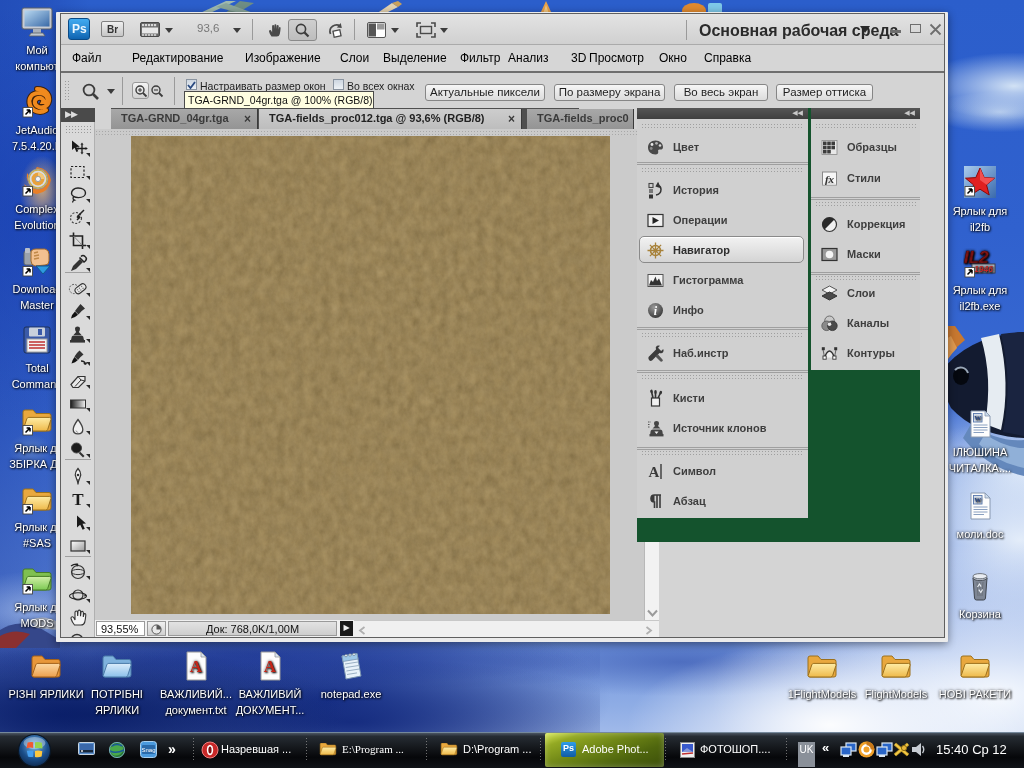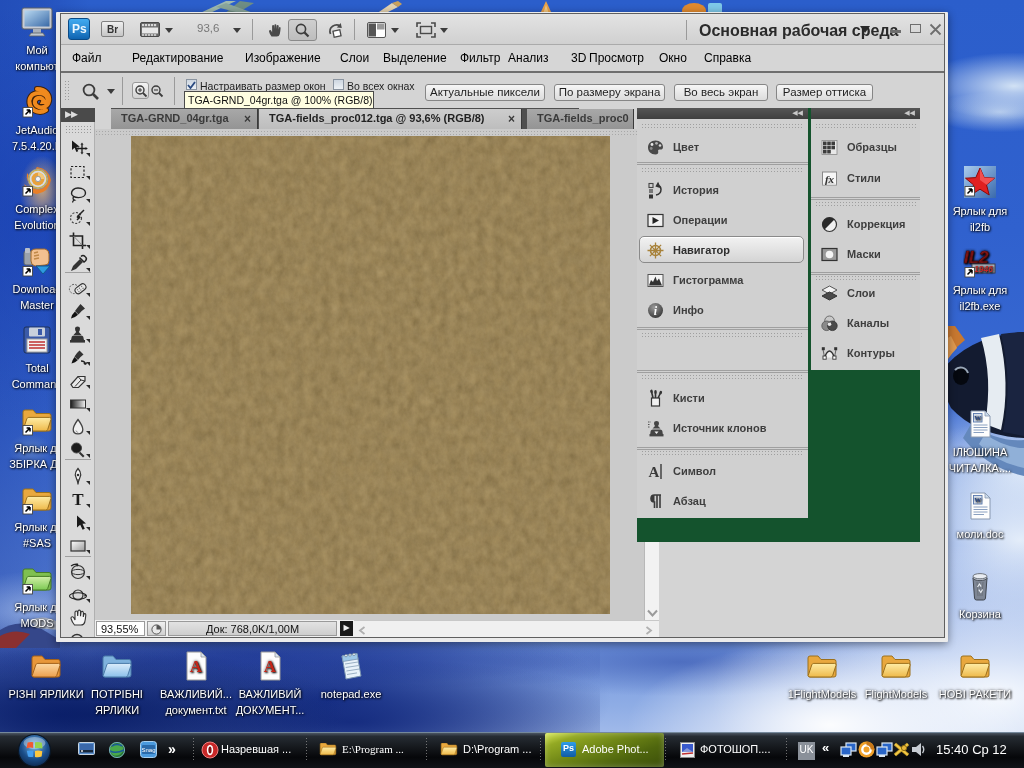--- a/index.html
+++ b/index.html
@@ -805,20 +805,27 @@
                 <stop offset="1" stop-color="#2e2e2e"></stop>
               </radialGradient>
             </defs>
             <circle cx="9.5" cy="9.5" r="7.5" fill="url(#ginf)"></circle>
             <text x="9.5" y="14" text-anchor="middle" font-family="Liberation Serif,serif" font-size="12" font-weight="bold" font-style="italic" fill="#fff">i</text>
           </svg>
           <span class="plabel">Инфо</span>
         </div>
      <div class="psep" style="top:208px;"></div>
      <div class="pgrip" style="top:213px;"></div>
+     <div class="prow" style="top:220px;">
+          <svg class="picon" width="19" height="19">
+            <path d="M2.5 13 L10 5.5 Q9 3 11 1.8 Q12.5 1 14 1.8 L12 3.8 L15.2 7 L17.2 5 Q18 6.5 17.2 8 Q16 10 13.5 9 L6 16.5 Q4.5 17.5 3.2 16.2 Q2 15 2.5 13 Z" fill="#3c3c3c"></path>
+            <path d="M12 10.5 L16.5 15.5 Q17.5 17 16 17.5 Q14.8 18 14 17 L9.5 12.5" fill="#555"></path>
+          </svg>
+          <span class="plabel">Наб.инстр</span>
+        </div>
      <div class="psep" style="top:251px;"></div>
      <div class="pgrip" style="top:255px;"></div>
      <div class="prow" style="top:265px;">
           <svg class="picon" width="19" height="19">
             <rect x="5.5" y="9" width="8" height="8" fill="#f0f0f0" stroke="#333" stroke-width="1.2"></rect>
             <path d="M7 9 L5.5 2.5 M9.5 9 L9.5 3.5 M12 9 L14.5 4" stroke="#333" stroke-width="1.6"></path>
             <ellipse cx="5.5" cy="2.4" rx="1.3" ry="1.8" fill="#333" transform="rotate(-15 5.5 2.4)"></ellipse>
             <ellipse cx="9.5" cy="3" rx="1.3" ry="1.9" fill="#333"></ellipse>
             <ellipse cx="14.7" cy="3.6" rx="1.3" ry="1.8" fill="#333" transform="rotate(25 14.7 3.6)"></ellipse>
           </svg>
@@ -991,21 +998,21 @@
  <div class="tsep" style="left:665px;"></div>
  <svg class="abs" style="left:680px;top:10px;" width="15" height="16">
       <rect x="0.5" y="0.5" width="14" height="15" fill="#f0f0f0" stroke="#888"></rect>
       <rect x="2" y="2" width="11" height="8" fill="#3a5acc"></rect>
       <path d="M2 10 L7 6 L13 10" fill="#8898d8"></path>
       <path d="M2 12 L13 11" stroke="#c03030" stroke-width="1.4"></path>
     </svg>
  <div class="tbtxt" style="left:700px;">ФОТОШОП....</div>
  <div class="tsep" style="left:786px;"></div>
 
- <div class="abs" style="left:798px;top:10px;width:17px;height:18px;background:#8a9099;color:#fff;font-size:10px;text-align:center;line-height:15px;">UK</div>
+ <div class="abs" style="left:798px;top:10px;width:17px;height:25px;background:#8a9099;color:#fff;font-size:10px;text-align:center;line-height:15px;">UK</div>
  <div class="tbtxt" style="left:822px;top:8px;font-size:13px;font-weight:bold;">«</div>
  <svg class="abs" style="left:840px;top:9px;" width="17" height="17">
       <rect x="6" y="2" width="10" height="8" fill="#2a66c8" stroke="#dce8f4" stroke-width="1.2"></rect>
       <rect x="1" y="6" width="10" height="8" fill="#2a66c8" stroke="#dce8f4" stroke-width="1.2"></rect>
       <rect x="3" y="14" width="6" height="2" fill="#dce8f4"></rect>
     </svg>
  <svg class="abs" style="left:858px;top:9px;" width="17" height="17">
       <circle cx="8.5" cy="8.5" r="8" fill="#f0a028"></circle>
       <circle cx="8.5" cy="8.5" r="4.2" fill="none" stroke="#fff" stroke-width="2.4"></circle>
       <path d="M8.5 0.5 A8 8 0 0 1 16.5 8.5 L12.7 8.5 A4.2 4.2 0 0 0 8.5 4.3 Z" fill="#c87818"></path>

